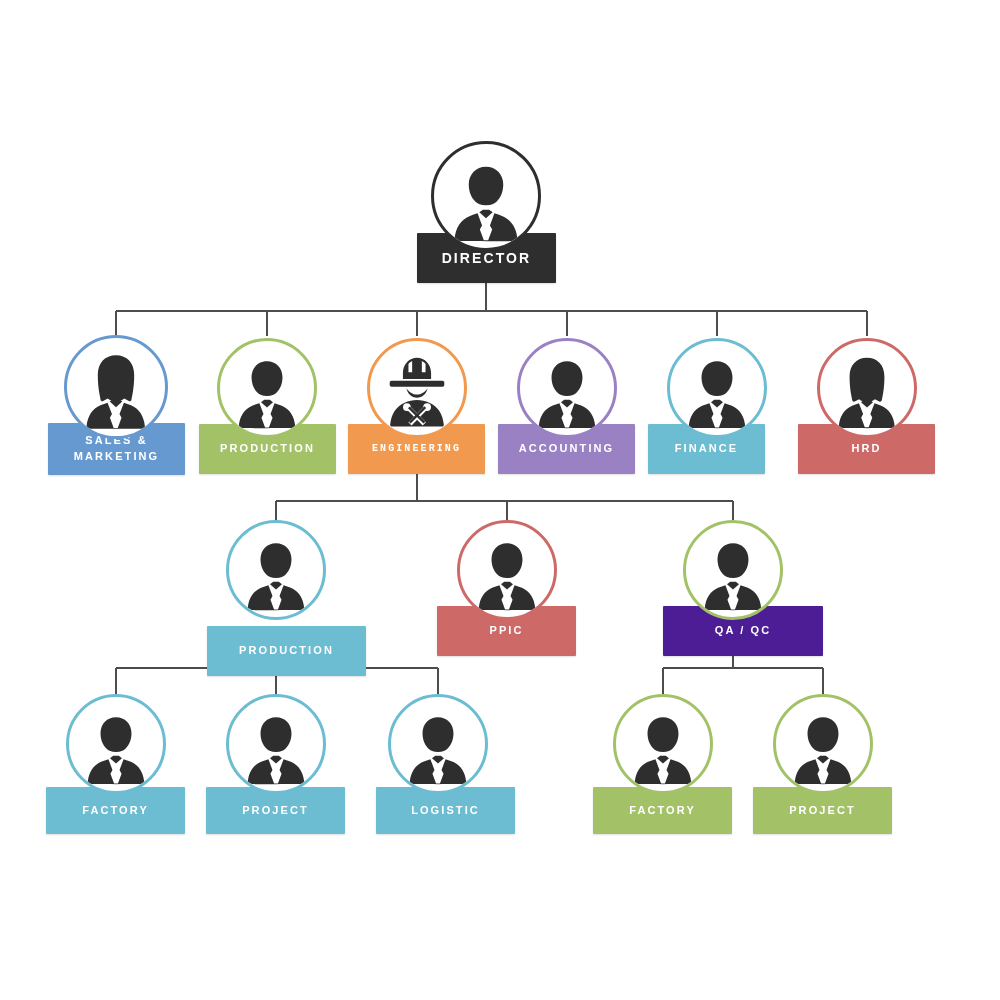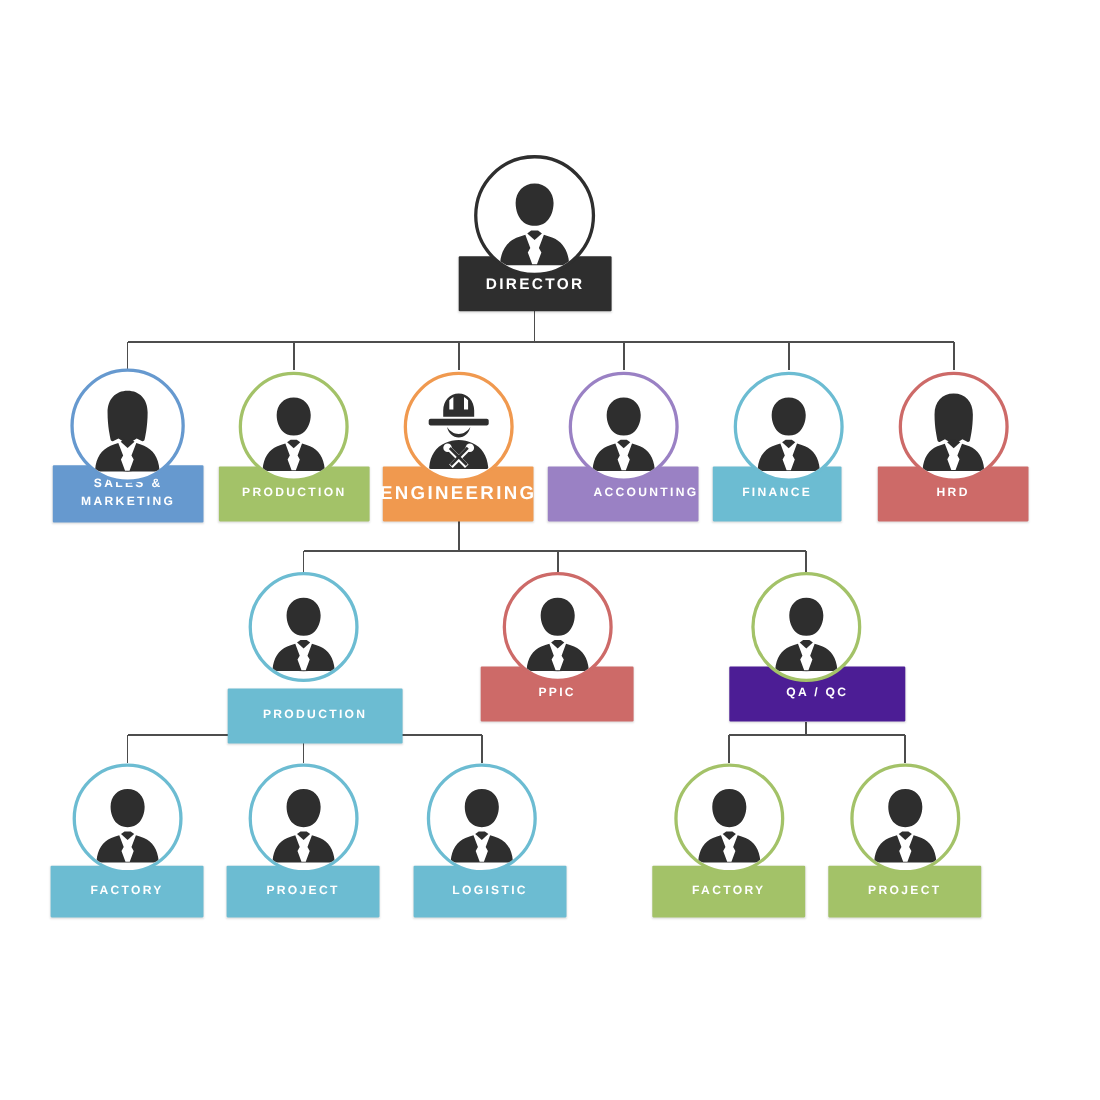--- a/index.html
+++ b/index.html
@@ -130,21 +130,21 @@
                 <path d="M50 14c-10.2 0-17.6 7.6-17.6 18.2 0 7.2 2.6 13.4 6.6 17.2 2.4 2.3 5.6 4 11 4s8.6-1.7 11-4c4-3.8 6.6-10 6.6-17.2C67.6 21.6 60.2 14 50 14z"></path>
                 <path d="M50 90c-13.6 0-25.4 0-30.6-.1-1 0-1.6-.8-1.5-1.8 1-12 6.4-19.8 15.2-23.6 2.8-1.2 5.6-2.1 8.3-2.9l4.6 12.3-2.3 4.1 4.1 11.1h4.4l4.1-11.1-2.3-4.1 4.6-12.3c2.7.8 5.5 1.7 8.3 2.9 8.8 3.8 14.2 11.6 15.2 23.6.1 1-.5 1.8-1.5 1.8C75.4 90 63.6 90 50 90z"></path>
                 <path d="M43.2 60.4l6.8 6.2 6.8-6.2-3.6-2.6h-6.4z"></path>
               </g>
             </svg>
           </div>
         </div>
       </div>
       <div class="node">
         <div class="node-box" style="left: 348px; top: 424px; width: 137px; height: 50px; background: rgb(240, 153, 79);">
-          <div class="node-label" style="font-size: 17px;">ENGINEERING</div>
+          <div class="node-label" style="font-size: 10px; font-family: Liberation Mono, monospace;">ENGINEERING</div>
         </div>
         <div class="node-circle" style="left: 367px; top: 338px; width: 100px; height: 100px; border: 3px solid rgb(240, 153, 79);">
           <div style="width: 88px; height: 88px; margin-top: 10px;">
             <svg width="88" height="88" viewBox="0 0 100 100">
               <g class="avatar-fill">
                 <path d="M21 36h58c1.1 0 2 .9 2 2v3c0 1.1-.9 2-2 2H21c-1.1 0-2-.9-2-2v-3c0-1.1.9-2 2-2z"></path>
                 <path d="M50 10c-9 0-16 7.5-16 17.5V34h32v-6.5C66 17.5 59 10 50 10zm-5.5 3.6v12.8h-4.2V16.9c1.2-1.4 2.6-2.5 4.2-3.3zm15.2 3.3v9.5h-4.2V13.6c1.6.8 3 1.9 4.2 3.3z"></path>
                 <path d="M38 44.5c2.8 4.4 7.1 7.2 12 7.2s9.2-2.8 12-7.2c-1.2 6.2-6.1 10.8-12 10.8s-10.8-4.6-12-10.8z"></path>
                 <path d="M50 58c-4.8 0-9.6 1-14 3-9.6 4.2-15.4 12.6-16.5 25.2-.1 1 .5 1.8 1.5 1.8h58c1 0 1.6-.8 1.5-1.8C79.4 73.6 73.6 65.2 64 61c-4.4-2-9.2-3-14-3z"></path>
               </g>
@@ -156,21 +156,21 @@
               </g>
               <g class="avatar-fill">
                 <path d="M41.8 65.2l17.6 17.6-2 2-17.6-17.6z"></path>
                 <path d="M58.4 65l-17.6 17.8 2 2 17.6-17.8z"></path>
               </g>
             </svg>
           </div>
         </div>
       </div>
       <div class="node">
-        <div class="node-box" style="left: 498px; top: 424px; width: 137px; height: 50px; background: rgb(154, 129, 196); justify-content: flex-end;">
+        <div class="node-box" style="left: 498px; top: 424px; width: 137px; height: 50px; background: rgb(154, 129, 196);">
           <div class="node-label" style="font-size: 11px;">ACCOUNTING</div>
         </div>
         <div class="node-circle" style="left: 517px; top: 338px; width: 100px; height: 100px; border: 3px solid rgb(154, 129, 196);">
           <div style="width: 88px; height: 88px; margin-top: 10px;">
             <svg width="88" height="88" viewBox="0 0 100 100">
               <g class="avatar-fill">
                 <path d="M50 14c-10.2 0-17.6 7.6-17.6 18.2 0 7.2 2.6 13.4 6.6 17.2 2.4 2.3 5.6 4 11 4s8.6-1.7 11-4c4-3.8 6.6-10 6.6-17.2C67.6 21.6 60.2 14 50 14z"></path>
                 <path d="M50 90c-13.6 0-25.4 0-30.6-.1-1 0-1.6-.8-1.5-1.8 1-12 6.4-19.8 15.2-23.6 2.8-1.2 5.6-2.1 8.3-2.9l4.6 12.3-2.3 4.1 4.1 11.1h4.4l4.1-11.1-2.3-4.1 4.6-12.3c2.7.8 5.5 1.7 8.3 2.9 8.8 3.8 14.2 11.6 15.2 23.6.1 1-.5 1.8-1.5 1.8C75.4 90 63.6 90 50 90z"></path>
                 <path d="M43.2 60.4l6.8 6.2 6.8-6.2-3.6-2.6h-6.4z"></path>
               </g>

